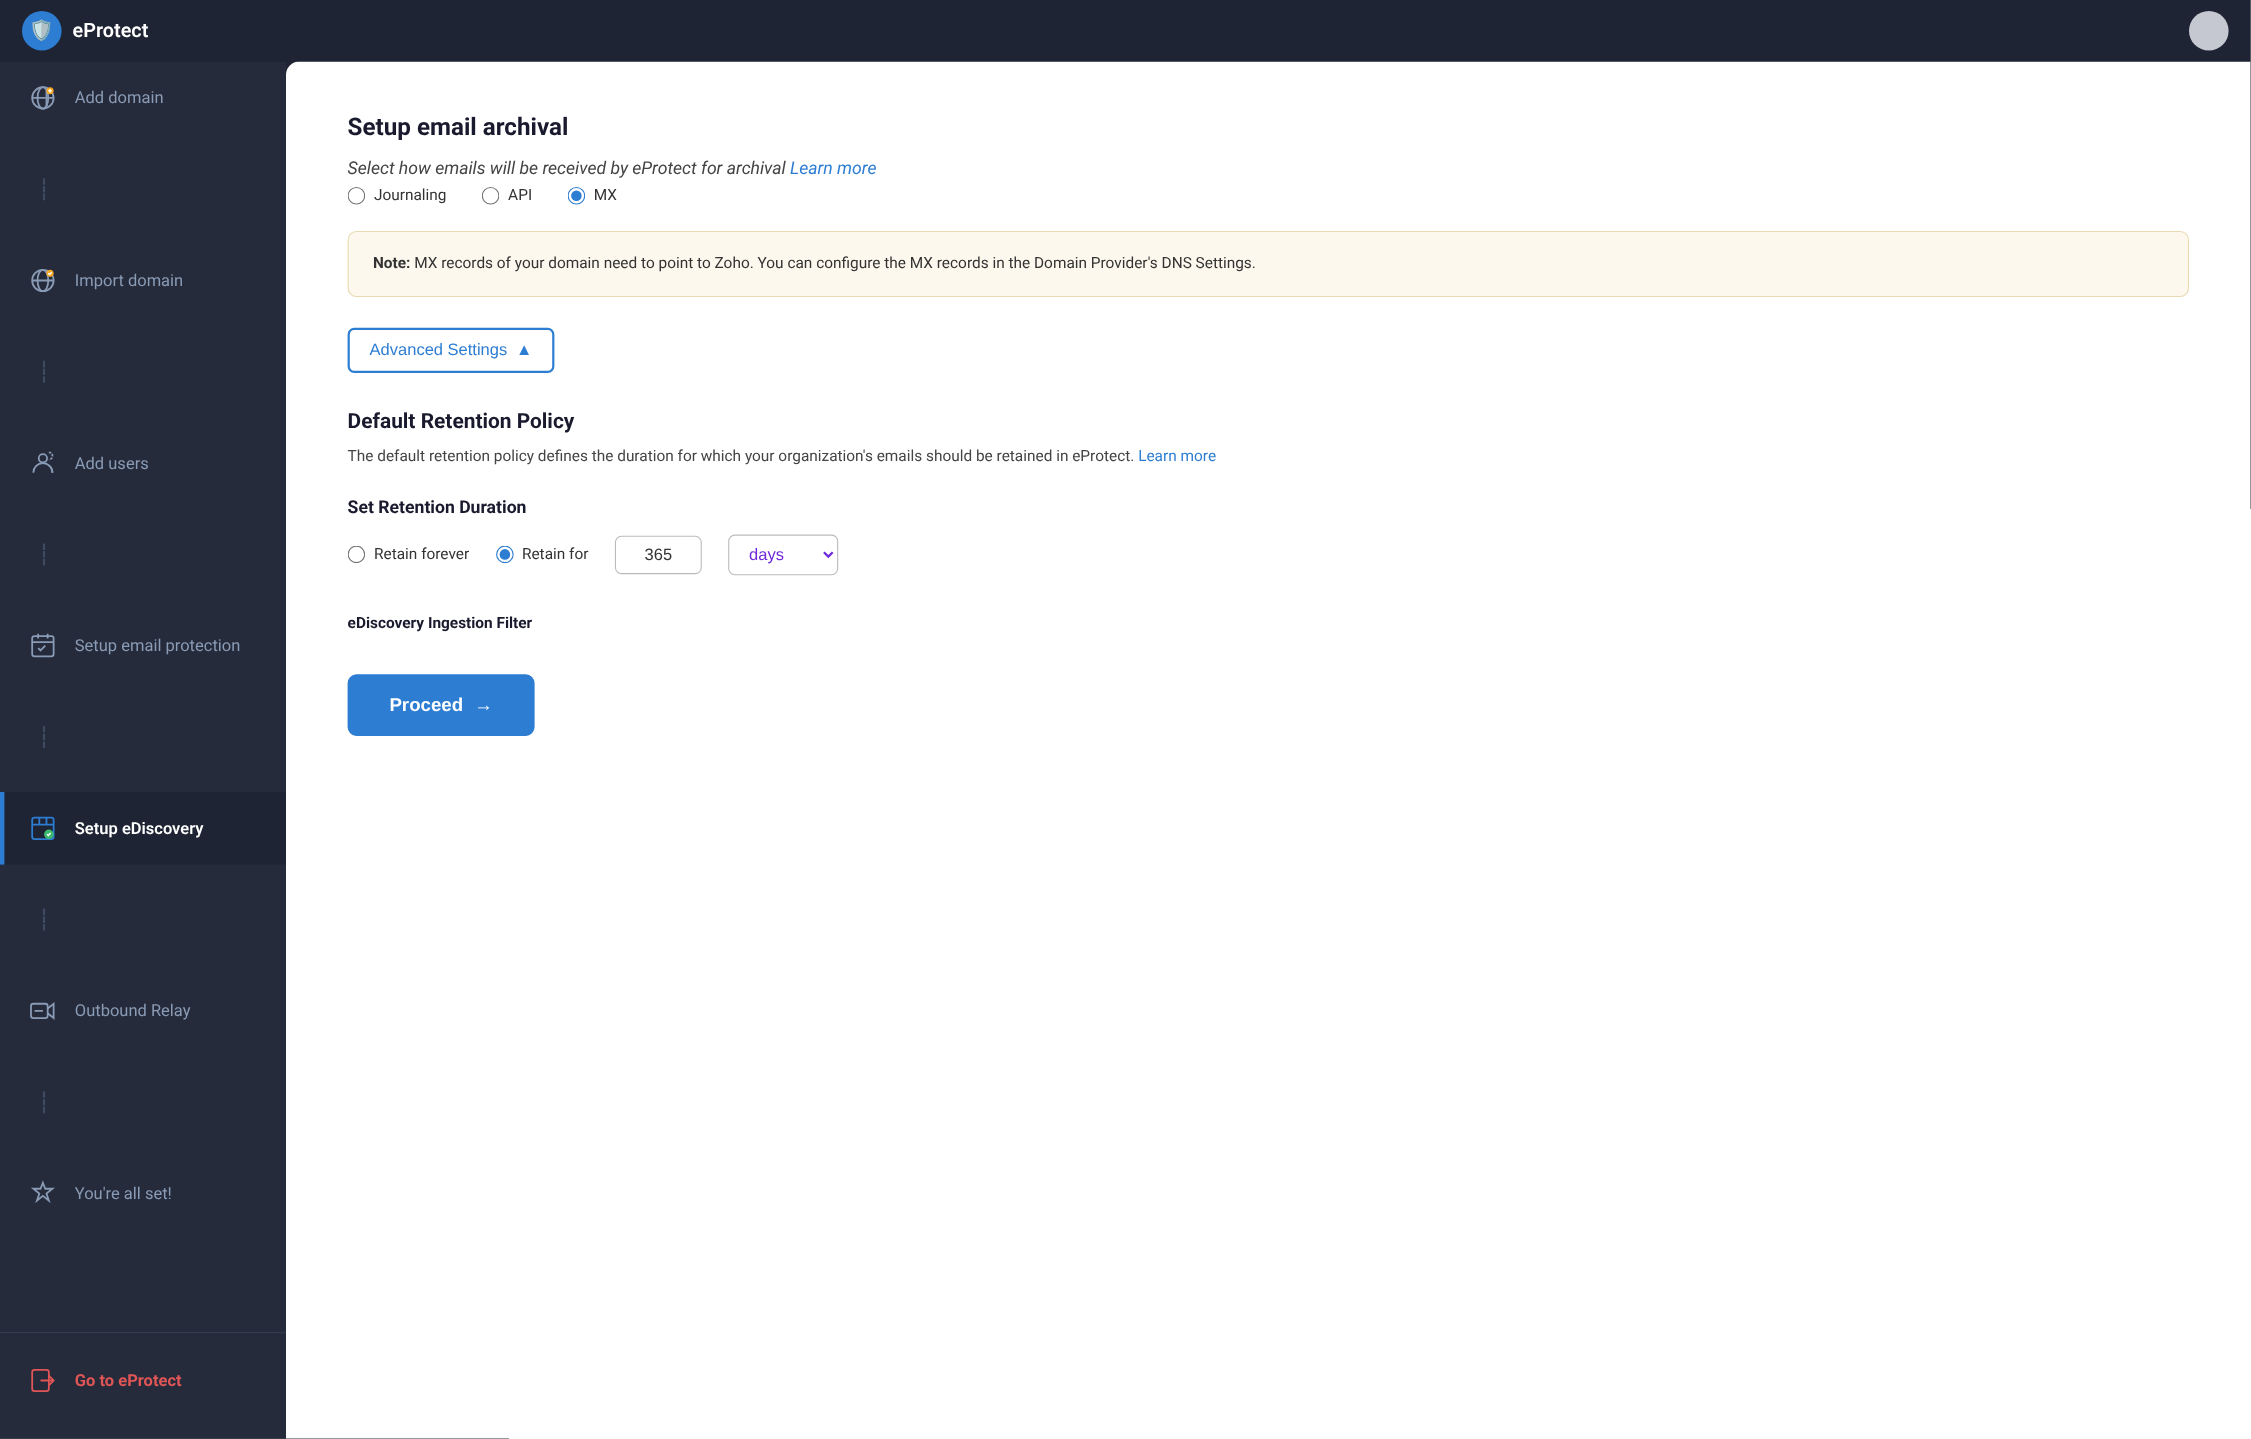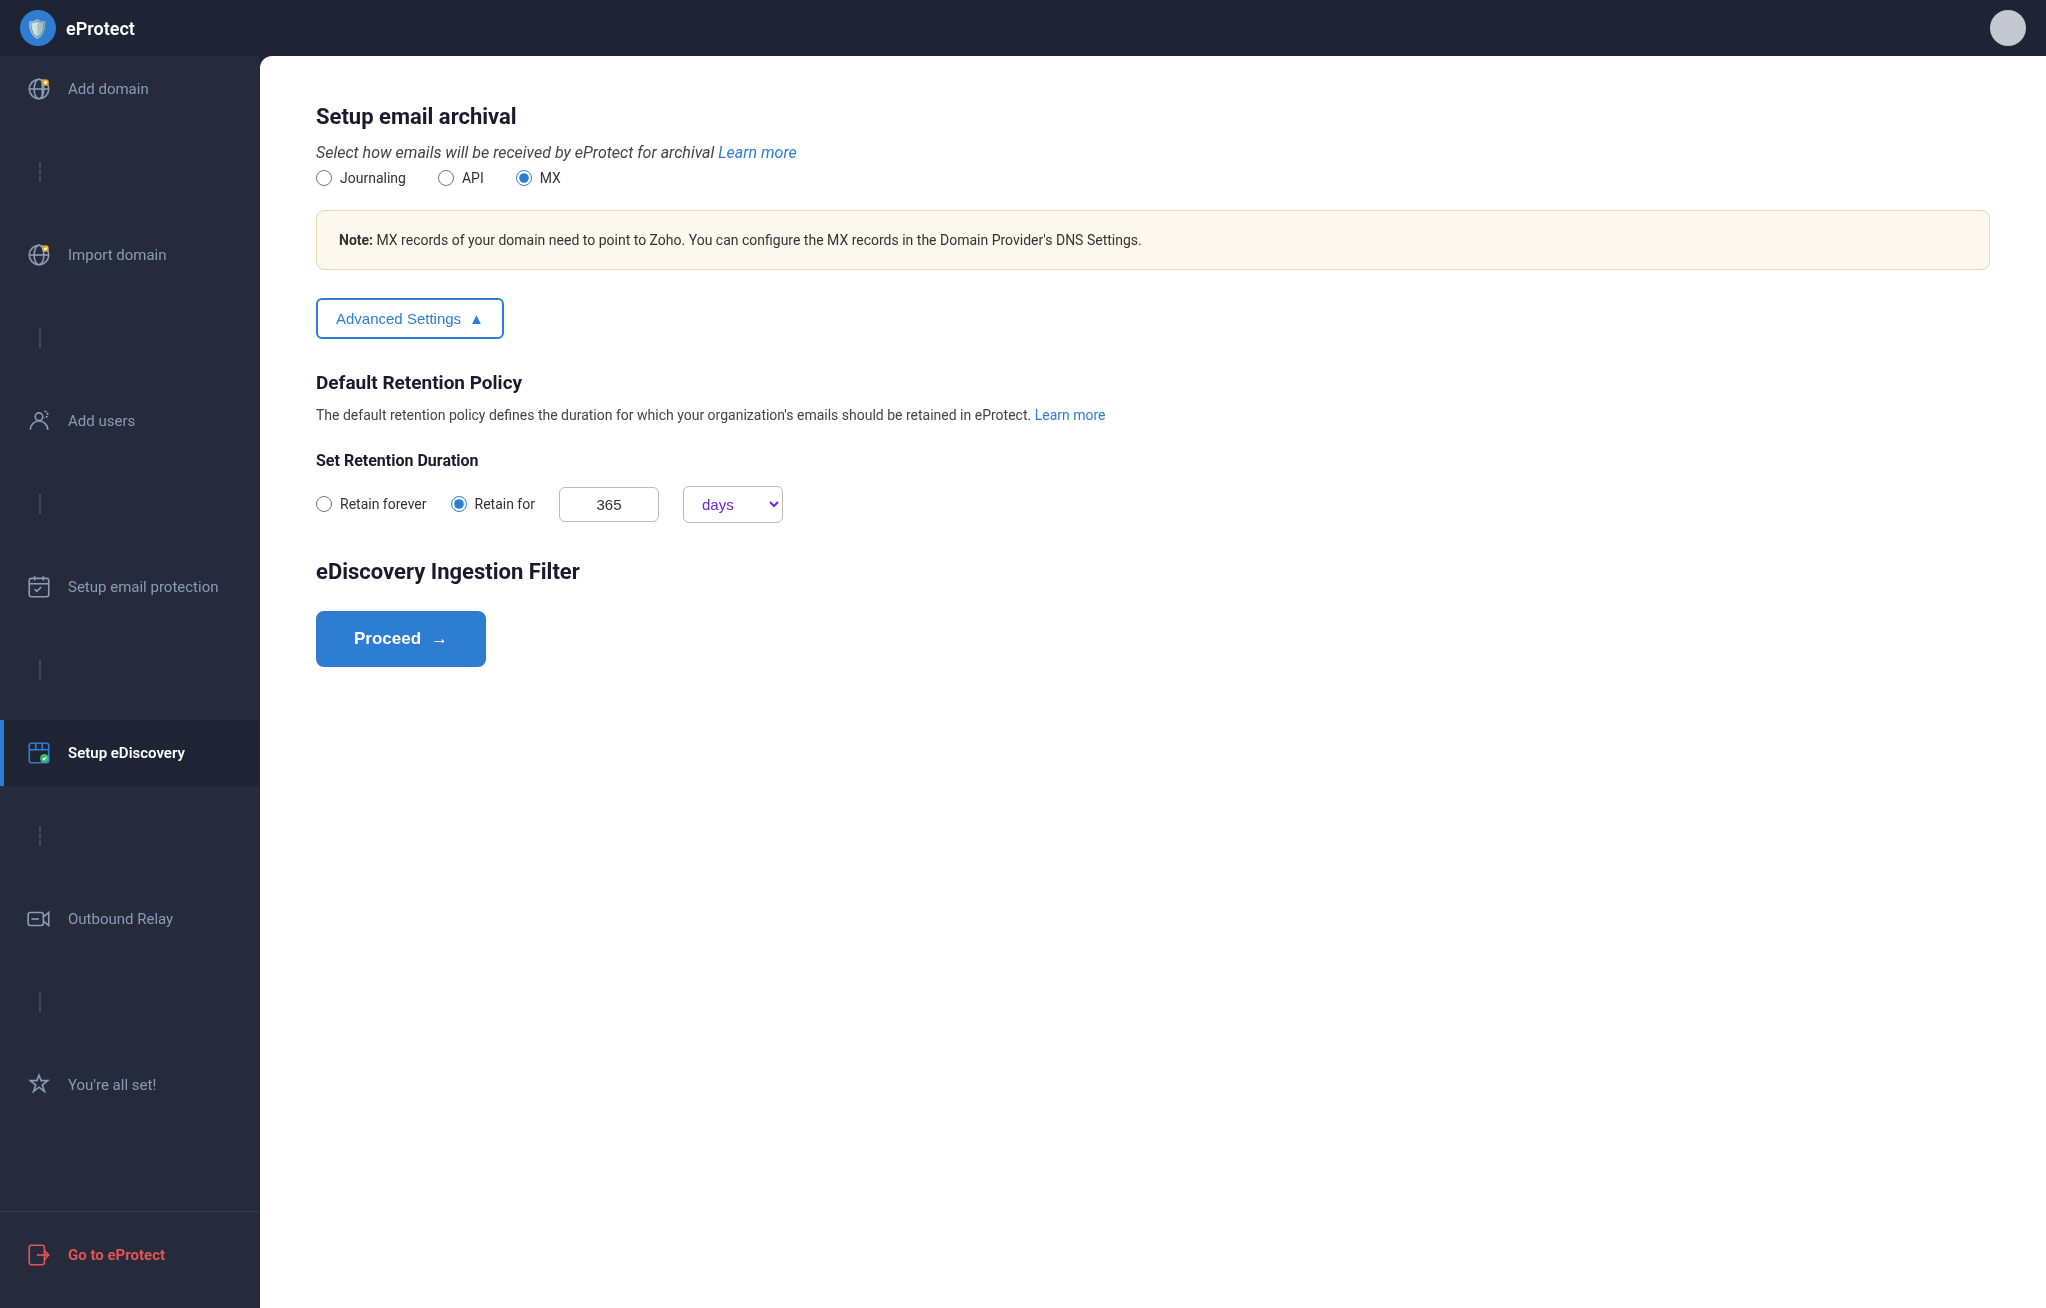--- a/index.html
+++ b/index.html
@@ -207,40 +207,40 @@
       display: flex;
       align-items: center;
       gap: 24px;
       margin-bottom: 36px;
     }
     .retention-input {
       border: 1px solid #bbb;
       border-radius: 6px;
       padding: 8px 14px;
       font-size: 15px;
-      width: 100px;
+      width: 79px;
       text-align: center;
       color: #333;
     }
     .retention-select {
       border: 1px solid #bbb;
       border-radius: 6px;
       padding: 8px 14px;
       font-size: 15px;
       color: #6d28d9;
       background: white;
       cursor: pointer;
     }
 
     
     .ediscovery-title {
-      font-size: 22px;
+      font-size: 14px;
       font-weight: 700;
       color: #1a1a2e;
-      margin-bottom: 17px;
+      margin-bottom: 28px;
     }
 
     
     .proceed-btn {
       display: inline-flex;
       align-items: center;
       gap: 10px;
       background: #2d7dd2;
       border: 2px solid #2d7dd2;
       color: white;

